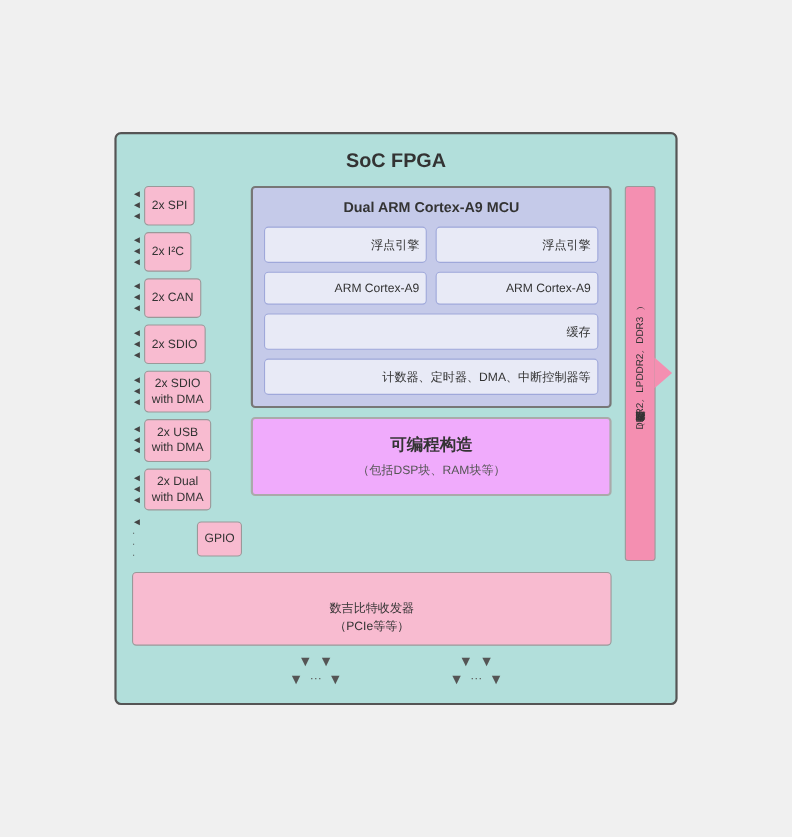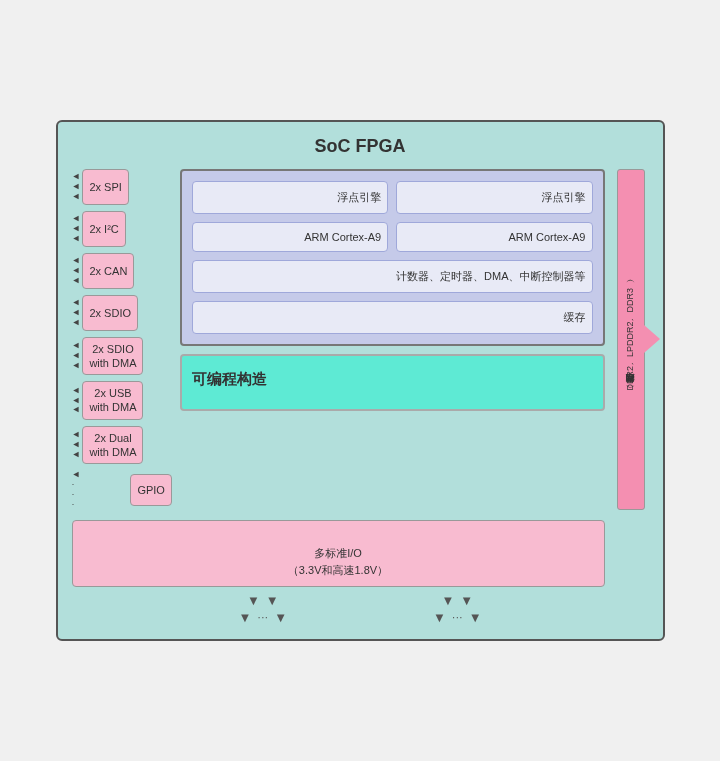--- a/index.html
+++ b/index.html
@@ -6,21 +6,21 @@
     body {
       background: #f0f0f0;
       display: flex;
       justify-content: center;
       align-items: center;
       min-height: 100vh;
       font-family: Arial, sans-serif;
     }
 
     .diagram-wrapper {
-      width: 609px;
+      width: 512px;
       background: #b2dfdb;
       border: 2px solid #555;
       border-radius: 6px;
       padding: 14px 14px 14px 14px;
       position: relative;
     }
 
     .diagram-title {
       text-align: center;
       font-size: 18px;
@@ -80,25 +80,25 @@
       font-size: 11px;
       color: #333;
     }
 
     .mcu-cell.full-width {
       grid-column: 1 / -1;
     }
 
     
     .fpga-block {
-      background: #5eead4;
+      background: #f0abfc;
       border: 2px solid #aaa;
       border-radius: 4px;
       padding: 14px 10px;
-      text-align: left;
+      text-align: center;
     }
 
     .fpga-title {
       font-size: 15px;
       font-weight: bold;
       color: #333;
       margin-bottom: 6px;
     }
 
     .fpga-subtitle {
@@ -249,32 +249,34 @@
         <div class="io-block gpio">
           <span>GPIO</span>
         </div>
       </div>
 
     </div>
 
     <div style="flex:1; display:flex; flex-direction:column; gap:8px;">
 
       <div class="mcu-block">
+        <div class="mcu-title">Dual ARM Cortex-A9 MCU</div>
         <div class="mcu-grid">
           <div class="mcu-cell">浮点引擎</div>
           <div class="mcu-cell">浮点引擎</div>
           <div class="mcu-cell">ARM Cortex-A9</div>
           <div class="mcu-cell">ARM Cortex-A9</div>
+          <div class="mcu-cell full-width">缓存</div>
           <div class="mcu-cell full-width">计数器、定时器、DMA、中断控制器等</div>
-          <div class="mcu-cell full-width">缓存</div>
         </div>
       </div>
 
       <div class="fpga-block">
         <div class="fpga-title">可编程构造</div>
+        <div class="fpga-subtitle">（包括DSP块、RAM块等）</div>
       </div>
 
     </div>
 
     <div style="width:36px; flex-shrink:0; display:flex; flex-direction:column; align-items:center; position:relative;">
       <div style="
         background: #f48fb1;
         border: 1.5px solid #999;
         border-radius: 3px;
         width: 28px;
@@ -307,22 +309,22 @@
           border-bottom: 14px solid transparent;
           border-left: 16px solid #f48fb1;
         "></div>
       </div>
     </div>
 
   </div>
 
   <div class="bottom-row" style="margin-top: 10px; padding-right: 44px;">
     <div class="bottom-block" style="white-space:pre-line; line-height:1.5;">
-      <span>多标准I/O
-（3.3V和高速1.8V）</span>
+      <span>数吉比特收发器
+（PCIe等等）</span>
     </div>
   </div>
 
   <div style="display:flex; justify-content:space-around; margin-top:6px; padding: 0 50px 0 94px; padding-right: 94px;">
     <div style="display:flex; flex-direction:column; align-items:center;">
       <div style="display:flex; gap:6px;">
         <span style="font-size:13px; color:#555;">▼</span>
         <span style="font-size:13px; color:#555;">▼</span>
       </div>
       <div style="display:flex; gap:6px; margin-top:2px;">

